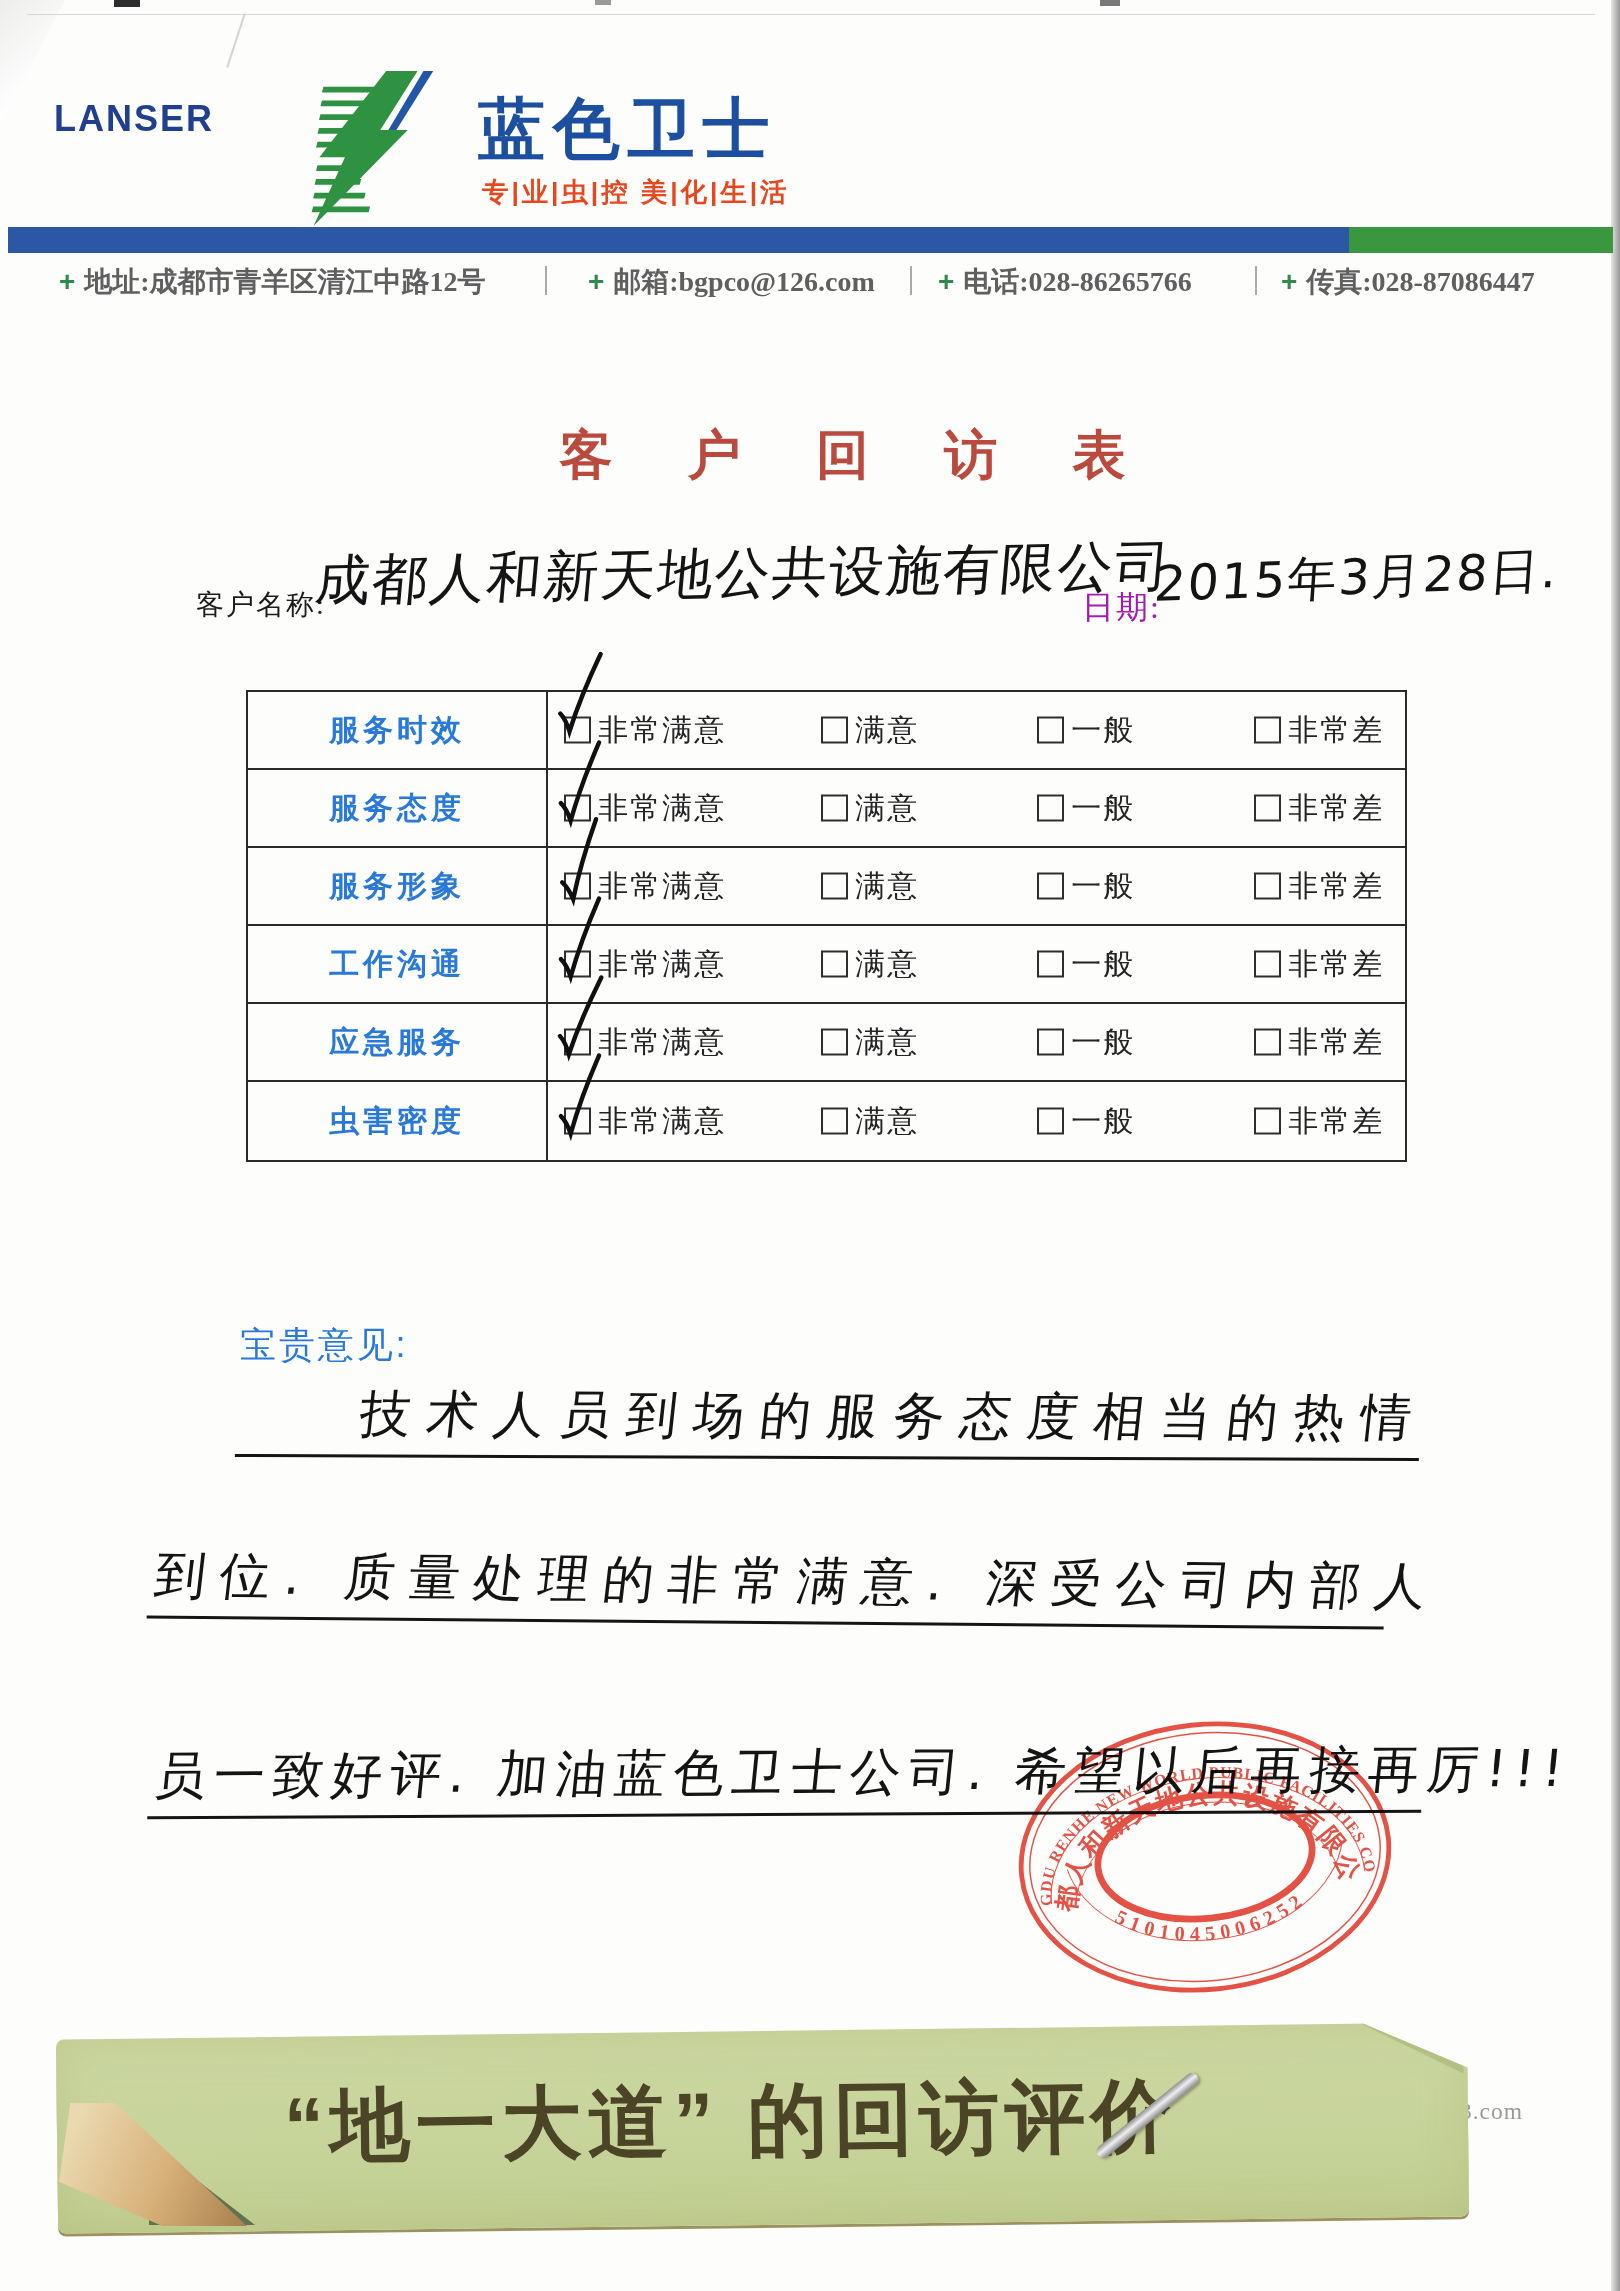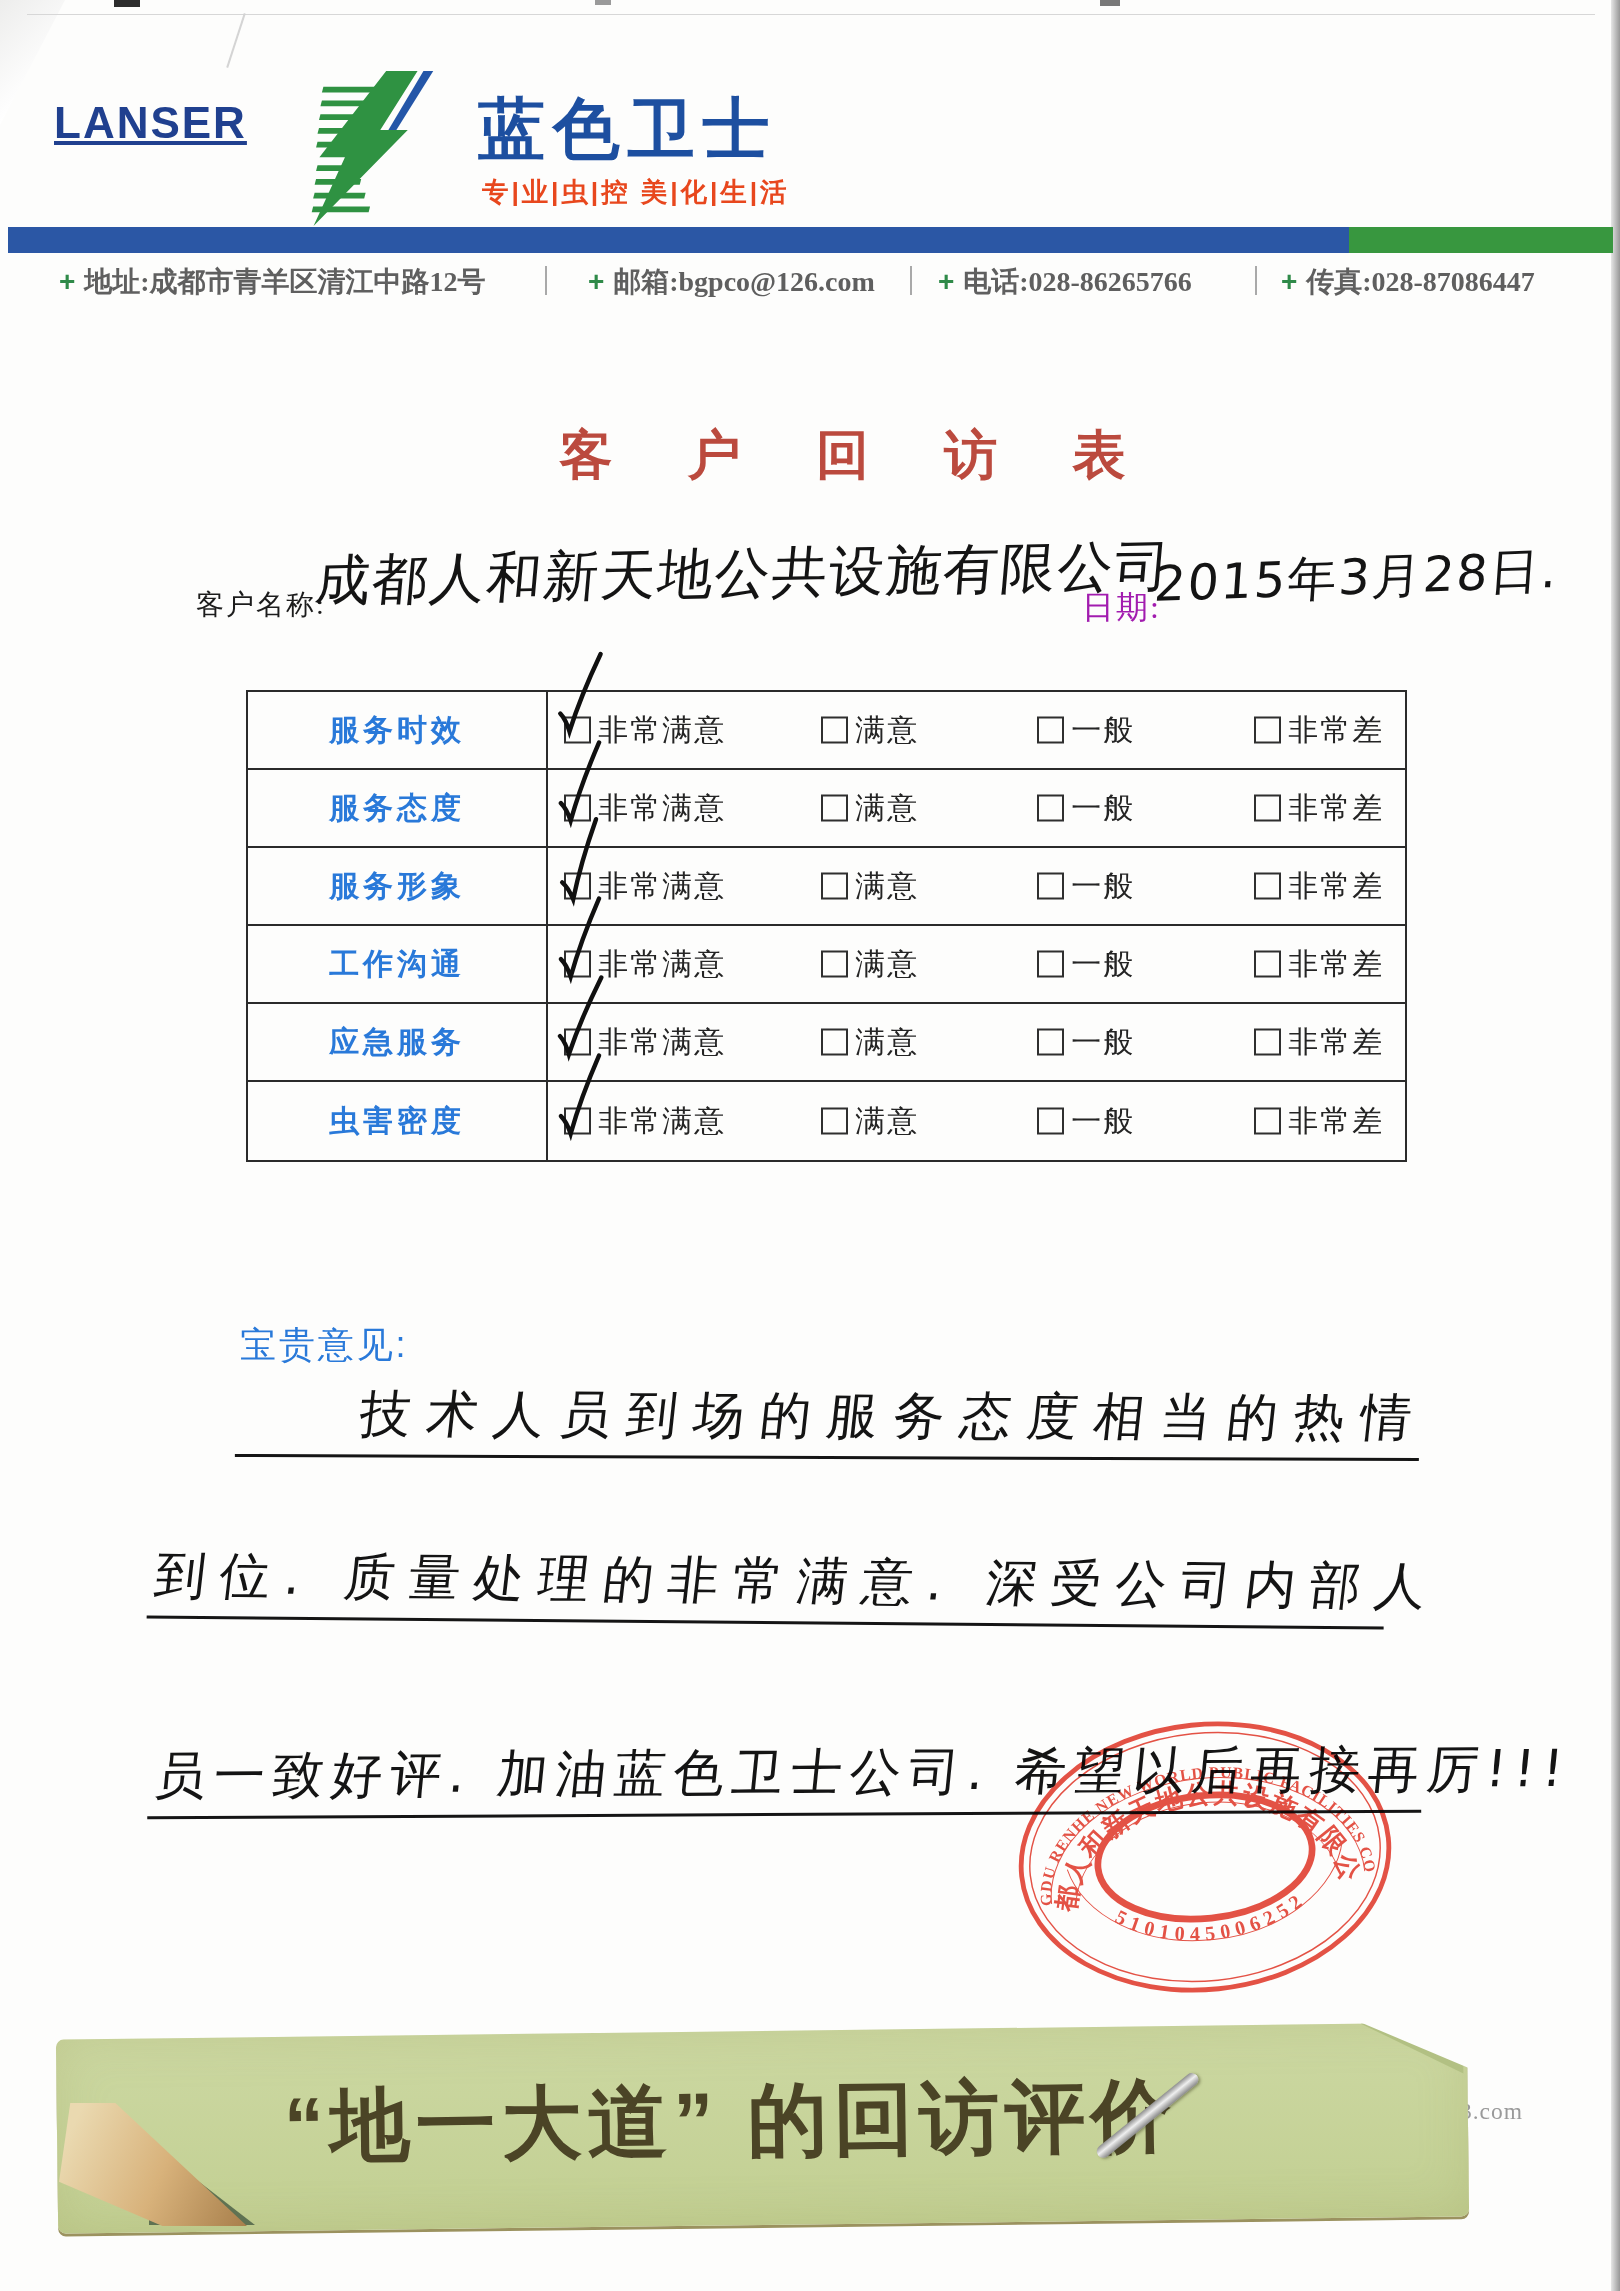--- a/index.html
+++ b/index.html
@@ -11,22 +11,22 @@
   .top-hairline{position:absolute;left:27.4px;top:13.7px;width:1568px;height:1px;background:#d7d7d7;}
   .crease{position:absolute;left:235px;top:11.8px;width:2px;height:57px;background:#d4d4d4;transform:rotate(18deg);}
   .corner-curl{position:absolute;left:0;top:0;width:65px;height:125px;
                background:linear-gradient(135deg,#ededec, #ffffff 65%);
                clip-path:polygon(0 0,100% 0,0 100%);}
   .scanmark{position:absolute;top:0;background:#2d2d2d;}
   .scanmark.m1{left:114px;width:25.5px;height:6.9px;}
   .scanmark.m2{left:595px;width:15.7px;height:4.9px;background:#9a9a9a;}
   .scanmark.m3{left:1100px;width:19.6px;height:5.9px;background:#787878;}
   
-  .lanser{position:absolute;left:54px;top:98px;font-size:44px;font-weight:800;
-          color:#20408f;letter-spacing:2px;text-decoration:underline;}
+  .lanser{position:absolute;left:54px;top:98px;font-size:36px;font-weight:800;
+          color:#20408f;letter-spacing:2px;}
   .bolt{position:absolute;left:290px;top:71px;}
   .brand{position:absolute;left:478px;top:84px;font-size:67px;font-weight:800;
          color:#1d4fa0;letter-spacing:7.8px;}
   .tagline{position:absolute;left:482px;top:174px;font-size:26.5px;font-weight:bold;
            color:#e8471d;letter-spacing:2.9px;}
   .bar{position:absolute;left:7.8px;top:227px;width:1605px;height:25.5px;background:#2b57a5;}
   .bar .bar-green{position:absolute;left:1341px;top:0;right:0;height:100%;background:#38973f;}
   .contacts{position:absolute;left:0;top:263px;width:1620px;height:39px;
             font-family:"Liberation Serif", serif;color:#5f5f5f;font-size:28px;font-weight:600;}
   .contact{position:absolute;top:0;white-space:nowrap;}

